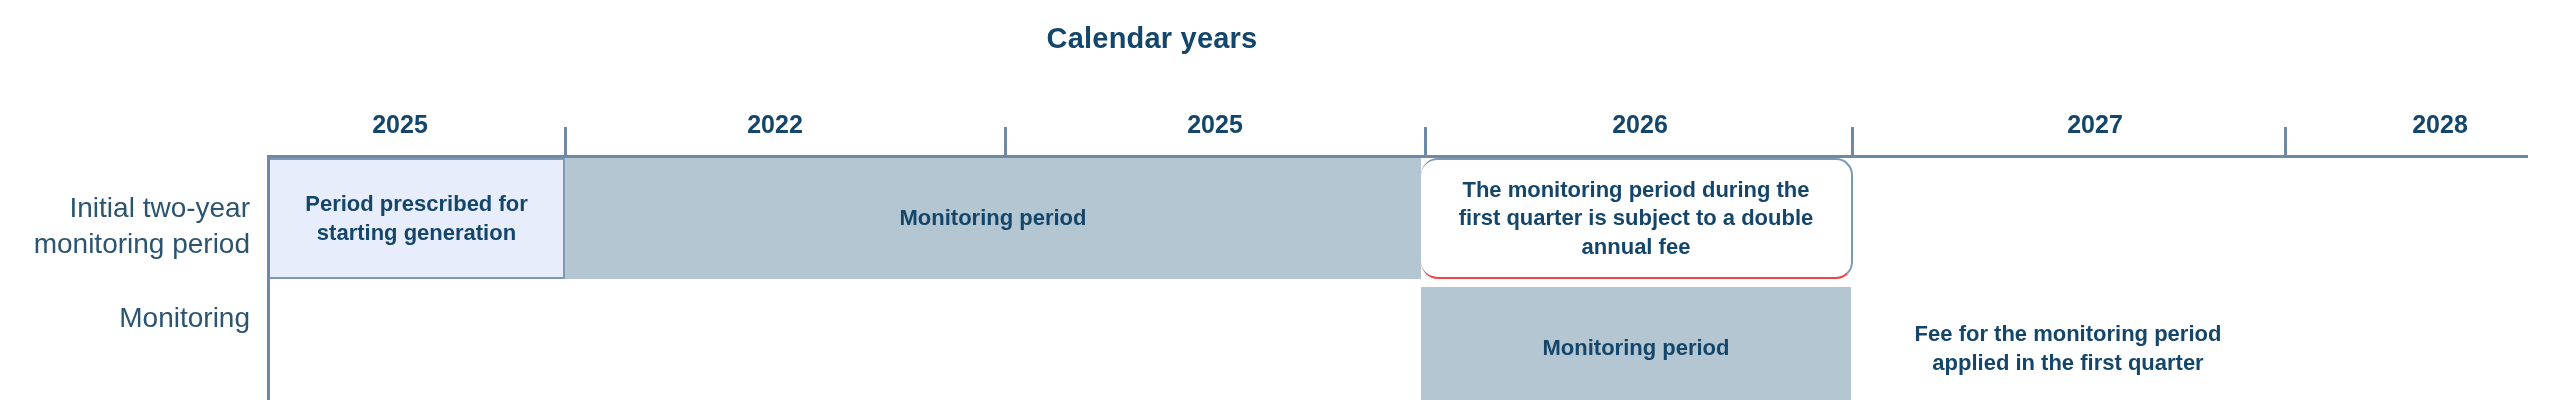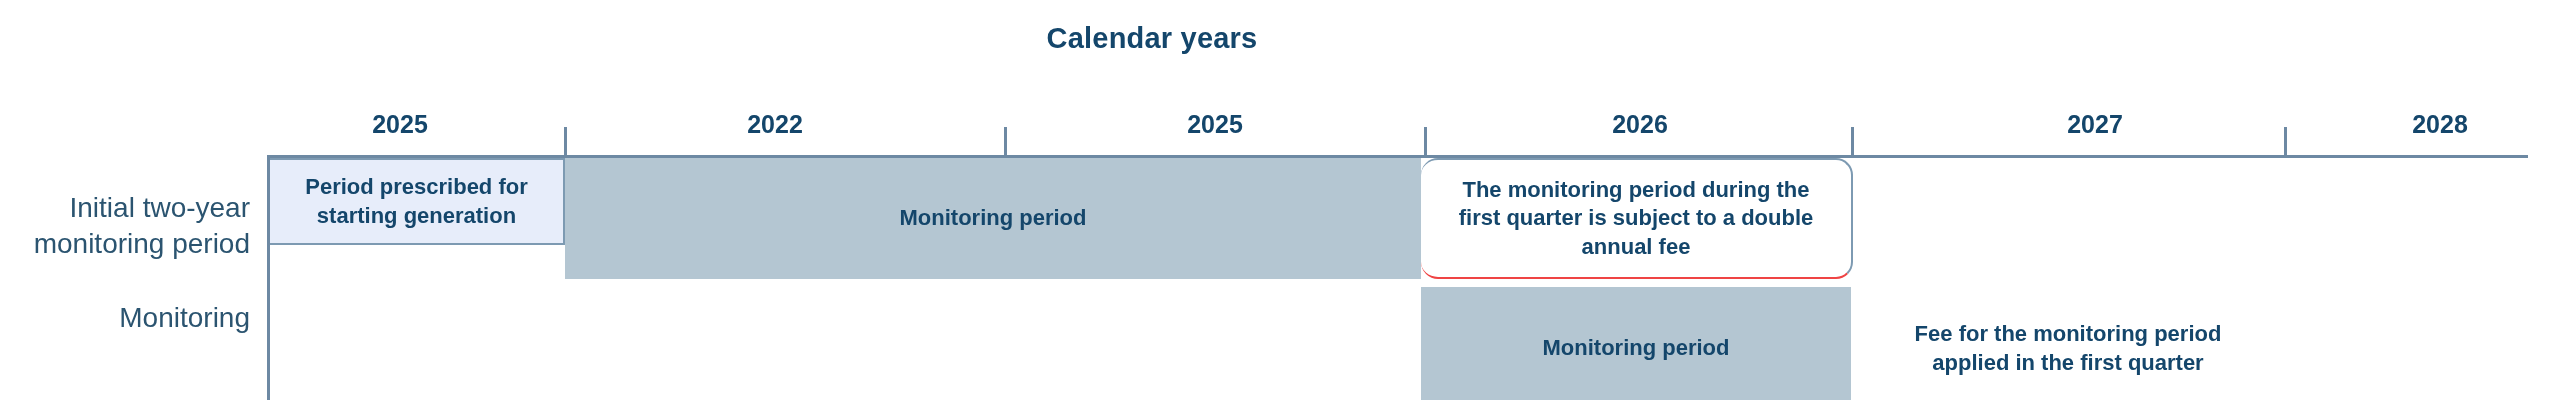--- a/index.html
+++ b/index.html
@@ -90,21 +90,21 @@
   <div class="axis-v"></div>
   <div class="tick" style="left:564px;"></div>
   <div class="tick" style="left:1004px;"></div>
   <div class="tick" style="left:1424px;"></div>
   <div class="tick" style="left:1851px;"></div>
   <div class="tick" style="left:2284px;"></div>
 
   <div class="row">
     <div class="row-label" style="left:0;top:178px;width:250px;">Initial two-year<br>monitoring period</div>
 
-    <div class="bar bar-light" style="left:270px;top:146px;width:295px;height:87px;">Period prescribed for<br>starting generation</div>
+    <div class="bar bar-light" style="left:270px;top:146px;width:295px;height:121px;">Period prescribed for<br>starting generation</div>
 
     <div class="bar bar-gray" style="left:565px;top:146px;width:856px;height:121px;">Monitoring period</div>
 
     <div class="bar bar-note" style="left:1421px;top:146px;width:432px;height:121px;">The monitoring period during the<br>first quarter is subject to a double<br>annual fee</div>
   </div>
 
   <div class="row">
     <div class="row-label" style="left:0;top:288px;width:250px;">Monitoring</div>
 
     <div class="bar bar-gray" style="left:1421px;top:275px;width:430px;height:123px;">Monitoring period</div>

